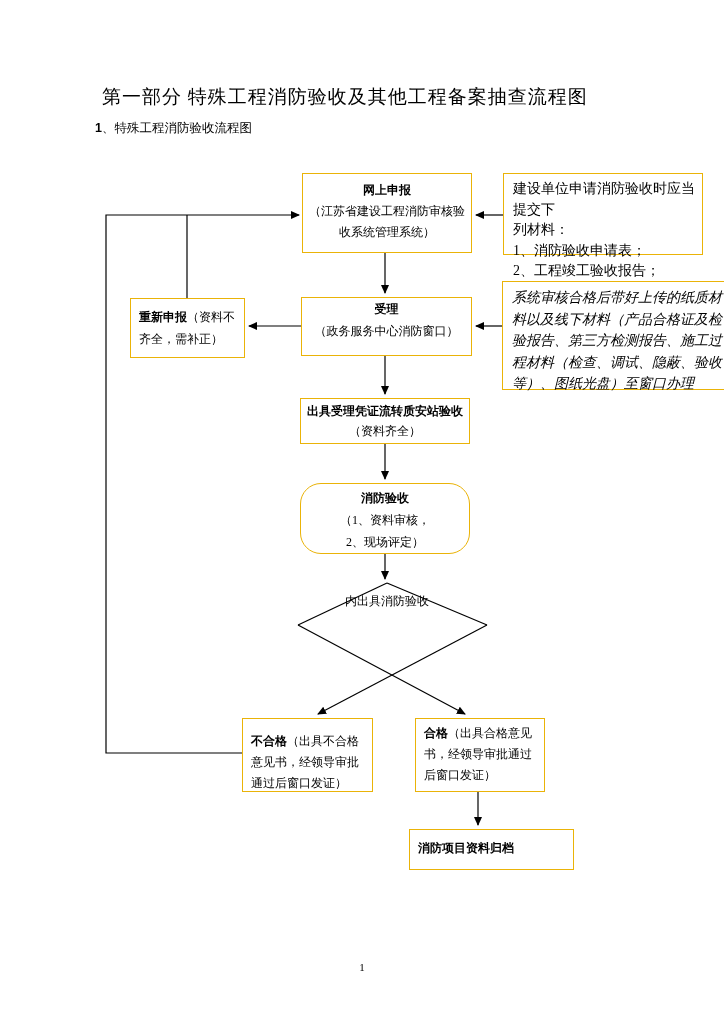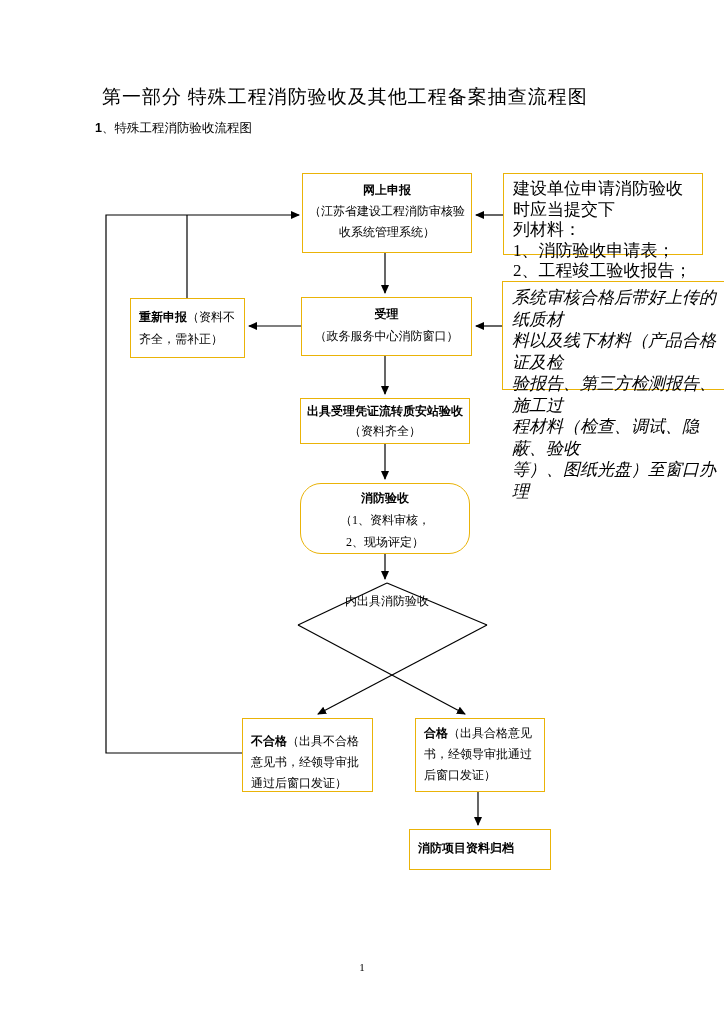--- a/index.html
+++ b/index.html
@@ -28,21 +28,21 @@
   .box{
     position:absolute;
     border:1px solid #eab308;
     background:#fff;
     box-sizing:border-box;
     font-size:12px;
     line-height:21px;
   }
   .box .bold{font-weight:bold;}
   .center{text-align:center;}
-  .note{font-size:17px;line-height:20.5px;padding:5px 7px 0 9px;}
+  .note{font-size:14px;line-height:20.5px;padding:5px 7px 0 9px;}
   .note2{line-height:21.5px;}
   svg.connectors{
     position:absolute;left:0;top:0;width:724px;height:1024px;
     pointer-events:none;
   }
   svg.connectors line, svg.connectors polyline{
     stroke:#000;stroke-width:1.2;fill:none;
   }
   .diamond-label{
     position:absolute;left:302px;top:591px;width:170px;
@@ -111,21 +111,21 @@
     <div>料以及线下材料（产品合格证及检</div>
     <div>验报告、第三方检测报告、施工过</div>
     <div>程材料（检查、调试、隐蔽、验收</div>
     <div>等）、图纸光盘）至窗口办理</div>
   </div>
 
   <div class="box" style="left:130px;top:298px;width:115px;height:60px;padding:7px 8px 0 8px;line-height:22px;">
     <span class="bold">重新申报</span><span>（资料不齐全，需补正）</span>
   </div>
 
-  <div class="box center" style="left:301px;top:297px;width:171px;height:59px;padding-top:5px;line-height:22px;">
+  <div class="box center" style="left:301px;top:297px;width:171px;height:59px;line-height:22px;">
     <div class="bold">受理</div>
     <div>（政务服务中心消防窗口）</div>
   </div>
 
   <div class="box center" style="left:300px;top:398px;width:170px;height:46px;padding-top:2px;line-height:20px;">
     <div class="bold">出具受理凭证流转质安站验收</div>
     <div>（资料齐全）</div>
   </div>
 
   <div class="box center" style="left:300px;top:483px;width:170px;height:71px;padding-top:3px;line-height:22px;border-radius:21px;">
@@ -139,19 +139,19 @@
   </div>
 
   <div class="box" style="left:242px;top:718px;width:131px;height:74px;padding:12px 8px 0 8px;">
     <span class="bold">不合格</span><span>（出具不合格意见书，经领导审批通过后窗口发证）</span>
   </div>
 
   <div class="box" style="left:415px;top:718px;width:130px;height:74px;padding:4px 8px 0 8px;">
     <span class="bold">合格</span><span>（出具合格意见书，经领导审批通过后窗口发证）</span>
   </div>
 
-  <div class="box" style="left:409px;top:829px;width:142px;height:41px;padding:8px 8px 0 8px;">
+  <div class="box" style="left:409px;top:829px;width:165px;height:41px;padding:8px 8px 0 8px;">
     <span class="bold">消防项目资料归档</span>
   </div>
 
   <div class="page-number">1</div>
 
 </div>
 
 </body></html>

